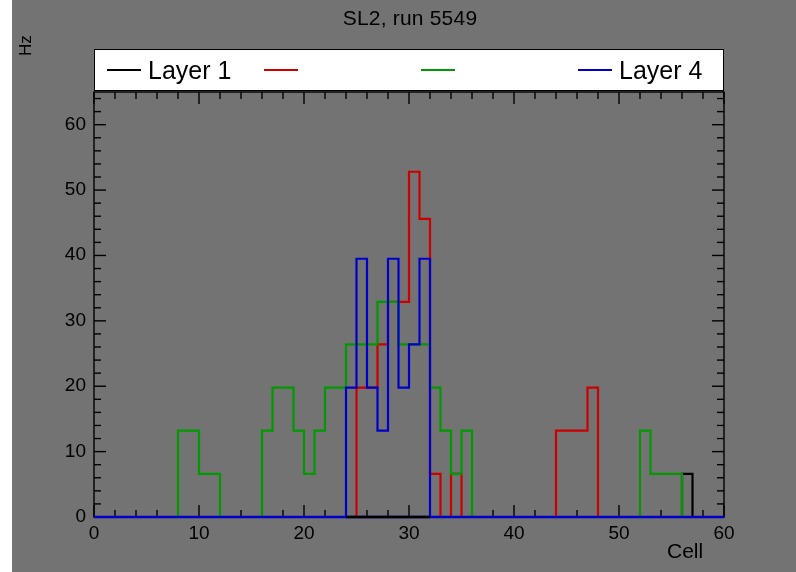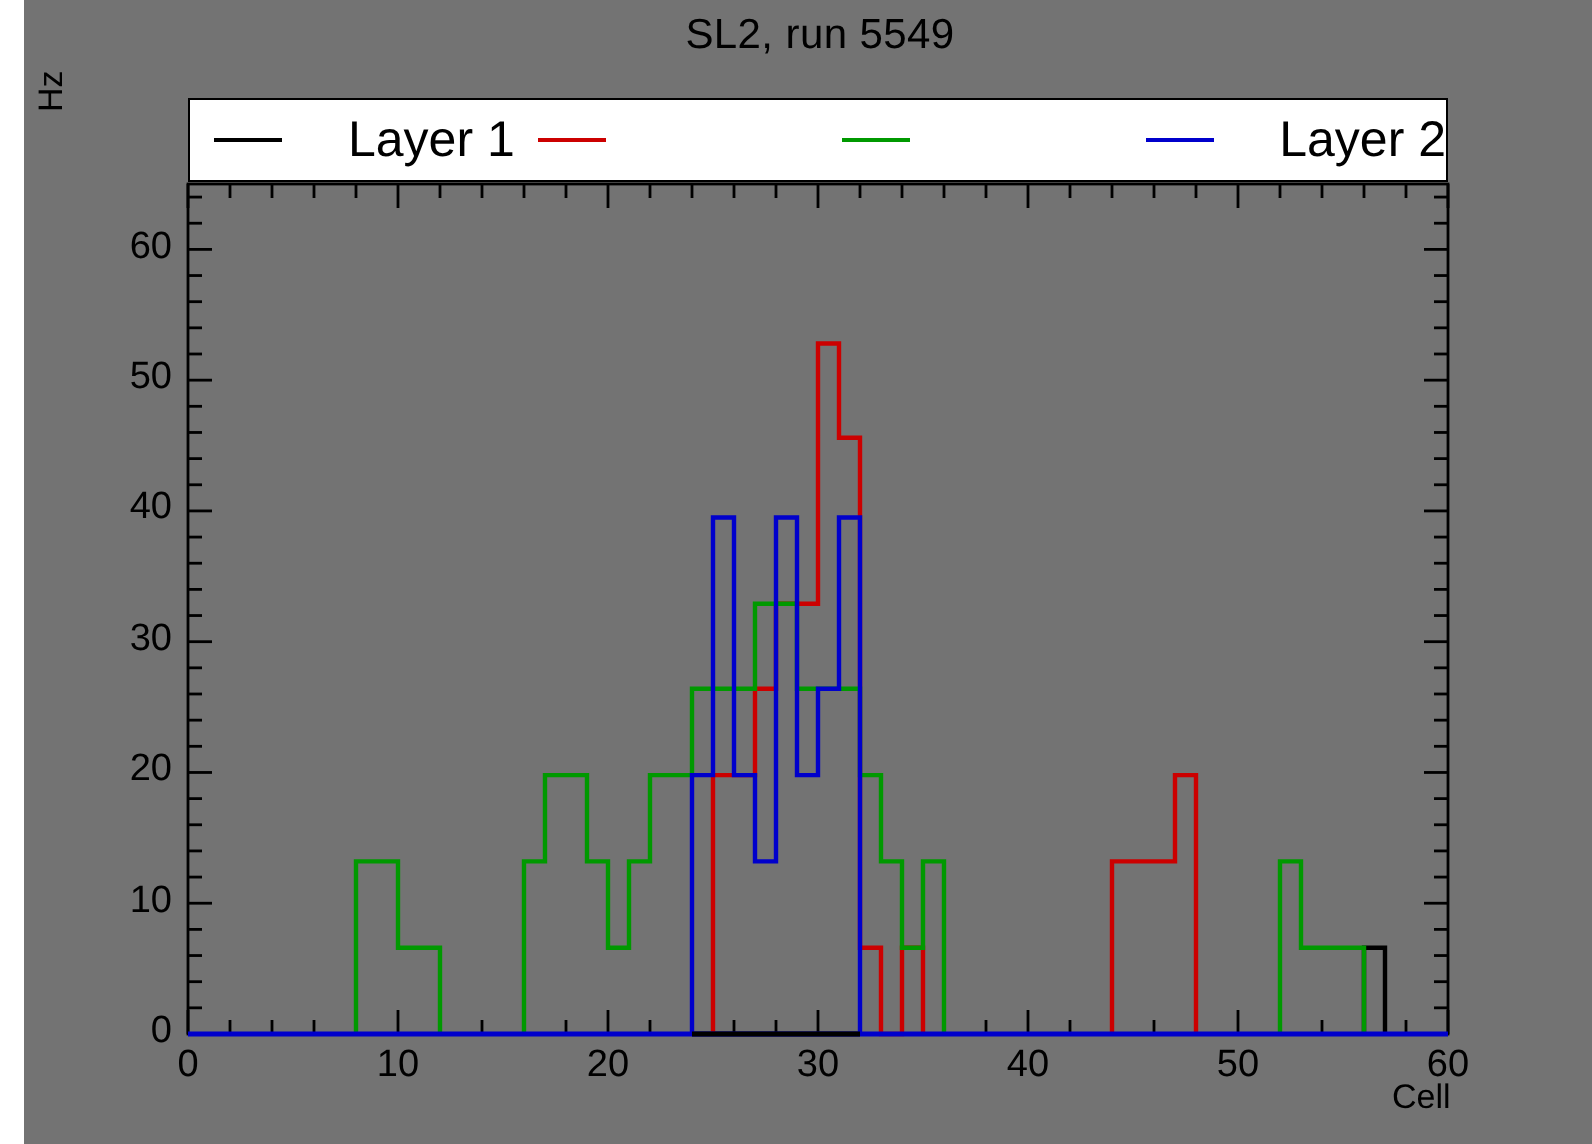--- a/index.html
+++ b/index.html
@@ -22,42 +22,41 @@
   #ylabel{
     position:absolute;
     left:4px;top:56px;
     font-size:17px;color:#000;
     transform:rotate(-90deg);
     transform-origin:left top;
     white-space:nowrap;
   }
   #xlabel{
     position:absolute;
-    left:684px;top:539px;
-    font-size:17px;color:#000;
+    left:655px;top:539px;
+    font-size:21px;color:#000;
   }
   #plotsvg{position:absolute;left:0;top:0;}
   #legendbox{
     position:absolute;
     left:82px;top:49px;
     width:630px;height:42px;
     border:1.6px solid #000;
     background:#ffffff;
     box-sizing:border-box;
     display:flex;
     align-items:center;
   }
   .legend-entry{
     flex:1 1 0;
     display:flex;
     align-items:center;
     justify-content:flex-start;
     padding-left:12px;
     box-sizing:border-box;
-    gap:26px;
   }
   .legend-line{
     display:inline-block;
     width:34px;height:0;
     border-top:2px solid #000;
     margin-right:7px;
     flex:0 0 auto;
   }
   .legend-text{
     font-size:25px;
@@ -252,17 +251,17 @@
         <span class="legend-text">Layer 1</span>
       </div>
       <div class="legend-entry">
         <span class="legend-line" style="border-top-color: rgb(204, 0, 0);"></span>
       </div>
       <div class="legend-entry">
         <span class="legend-line" style="border-top-color: rgb(0, 153, 0);"></span>
       </div>
       <div class="legend-entry">
         <span class="legend-line" style="border-top-color: rgb(0, 0, 204);"></span>
-        <span class="legend-text">Layer 2</span>
+        <span class="legend-text">Layer 4</span>
       </div>
     </div>
 
 </div>
 
 </body></html>

